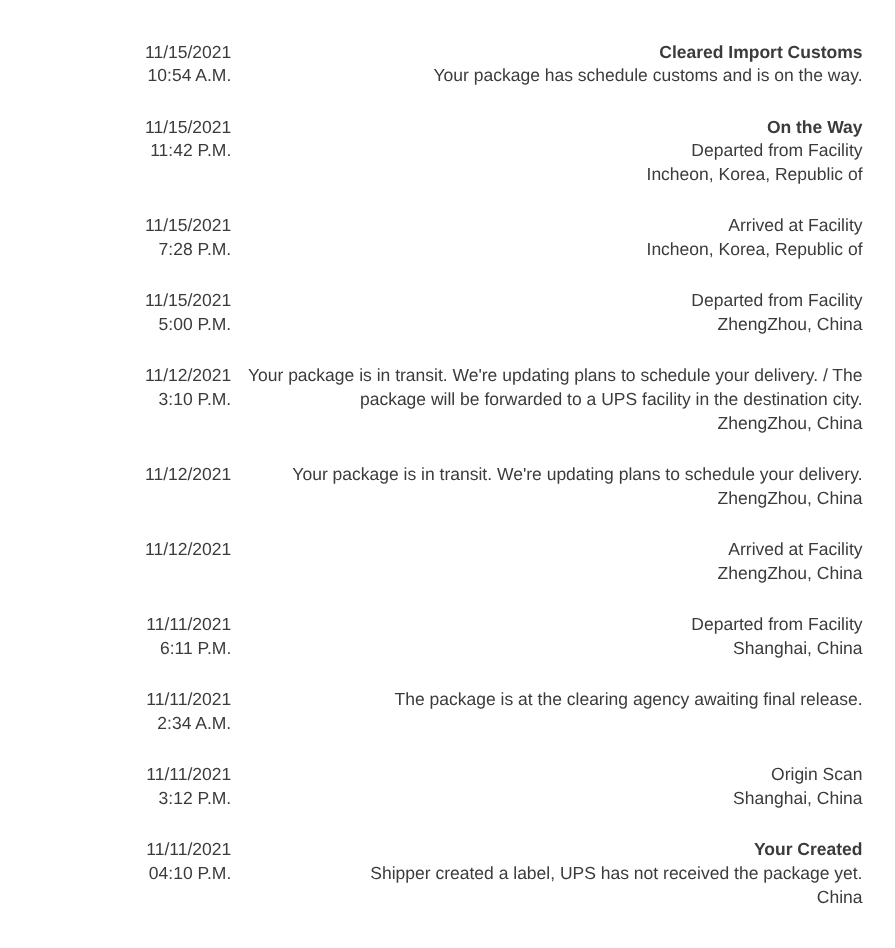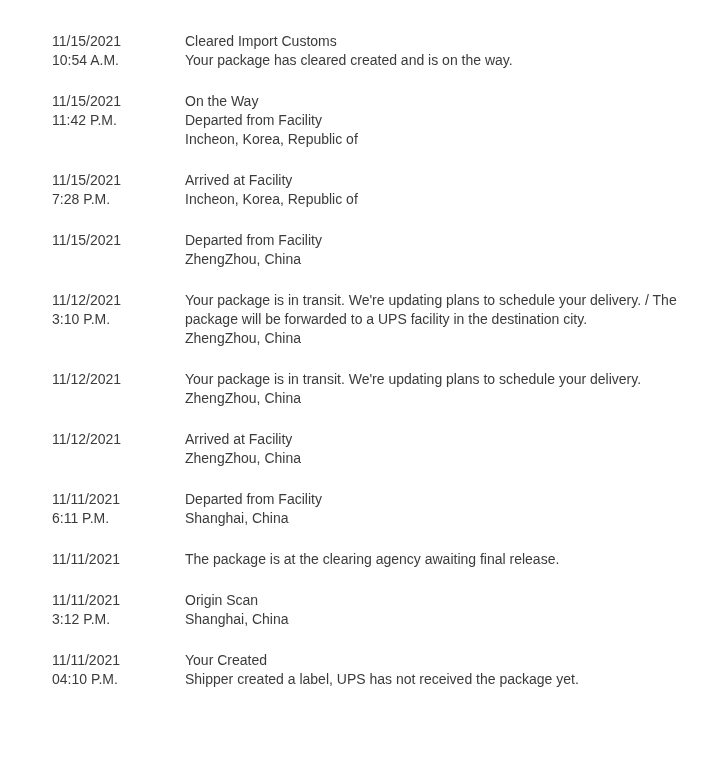--- a/index.html
+++ b/index.html
@@ -17,47 +17,48 @@
     overflow: hidden;
   }
   .history {
     padding: 32px 10px 20px 52px;
     box-sizing: border-box;
   }
   .event {
     display: flex;
     align-items: flex-start;
     margin-bottom: 22px;
+    text-align: right;
   }
   .when {
     flex: 0 0 133px;
     width: 133px;
   }
   .what {
     width: 505px;
     max-width: 505px;
   }
   .strong {
-    font-weight: normal;
+    font-weight: bold;
   }
   .line {  }
 </style>
 </head>
 <body>
 
 <div class="history">
 
   <div class="event">
     <div class="when">
       <div>11/15/2021</div>
       <div>10:54 A.M.</div>
     </div>
     <div class="what">
       <div class="line strong">Cleared Import Customs</div>
-      <div class="line">Your package has cleared created and is on the way.</div>
+      <div class="line">Your package has schedule customs and is on the way.</div>
     </div>
   </div>
 
   <div class="event">
     <div class="when">
       <div>11/15/2021</div>
       <div>11:42 P.M.</div>
     </div>
     <div class="what">
       <div class="line strong">On the Way</div>
@@ -73,20 +74,21 @@
     </div>
     <div class="what">
       <div class="line">Arrived at Facility</div>
       <div class="line">Incheon, Korea, Republic of</div>
     </div>
   </div>
 
   <div class="event">
     <div class="when">
       <div>11/15/2021</div>
+      <div>5:00 P.M.</div>
     </div>
     <div class="what">
       <div class="line">Departed from Facility</div>
       <div class="line">ZhengZhou, China</div>
     </div>
   </div>
 
   <div class="event">
     <div class="when">
       <div>11/12/2021</div>
@@ -125,20 +127,21 @@
     </div>
     <div class="what">
       <div class="line">Departed from Facility</div>
       <div class="line">Shanghai, China</div>
     </div>
   </div>
 
   <div class="event">
     <div class="when">
       <div>11/11/2021</div>
+      <div>2:34 A.M.</div>
     </div>
     <div class="what">
       <div class="line">The package is at the clearing agency awaiting final release.</div>
     </div>
   </div>
 
   <div class="event">
     <div class="when">
       <div>11/11/2021</div>
       <div>3:12 P.M.</div>
@@ -150,16 +153,17 @@
   </div>
 
   <div class="event">
     <div class="when">
       <div>11/11/2021</div>
       <div>04:10 P.M.</div>
     </div>
     <div class="what">
       <div class="line strong">Your Created</div>
       <div class="line">Shipper created a label, UPS has not received the package yet.</div>
+      <div class="line">China</div>
     </div>
   </div>
 
 </div>
 
 </body></html>

